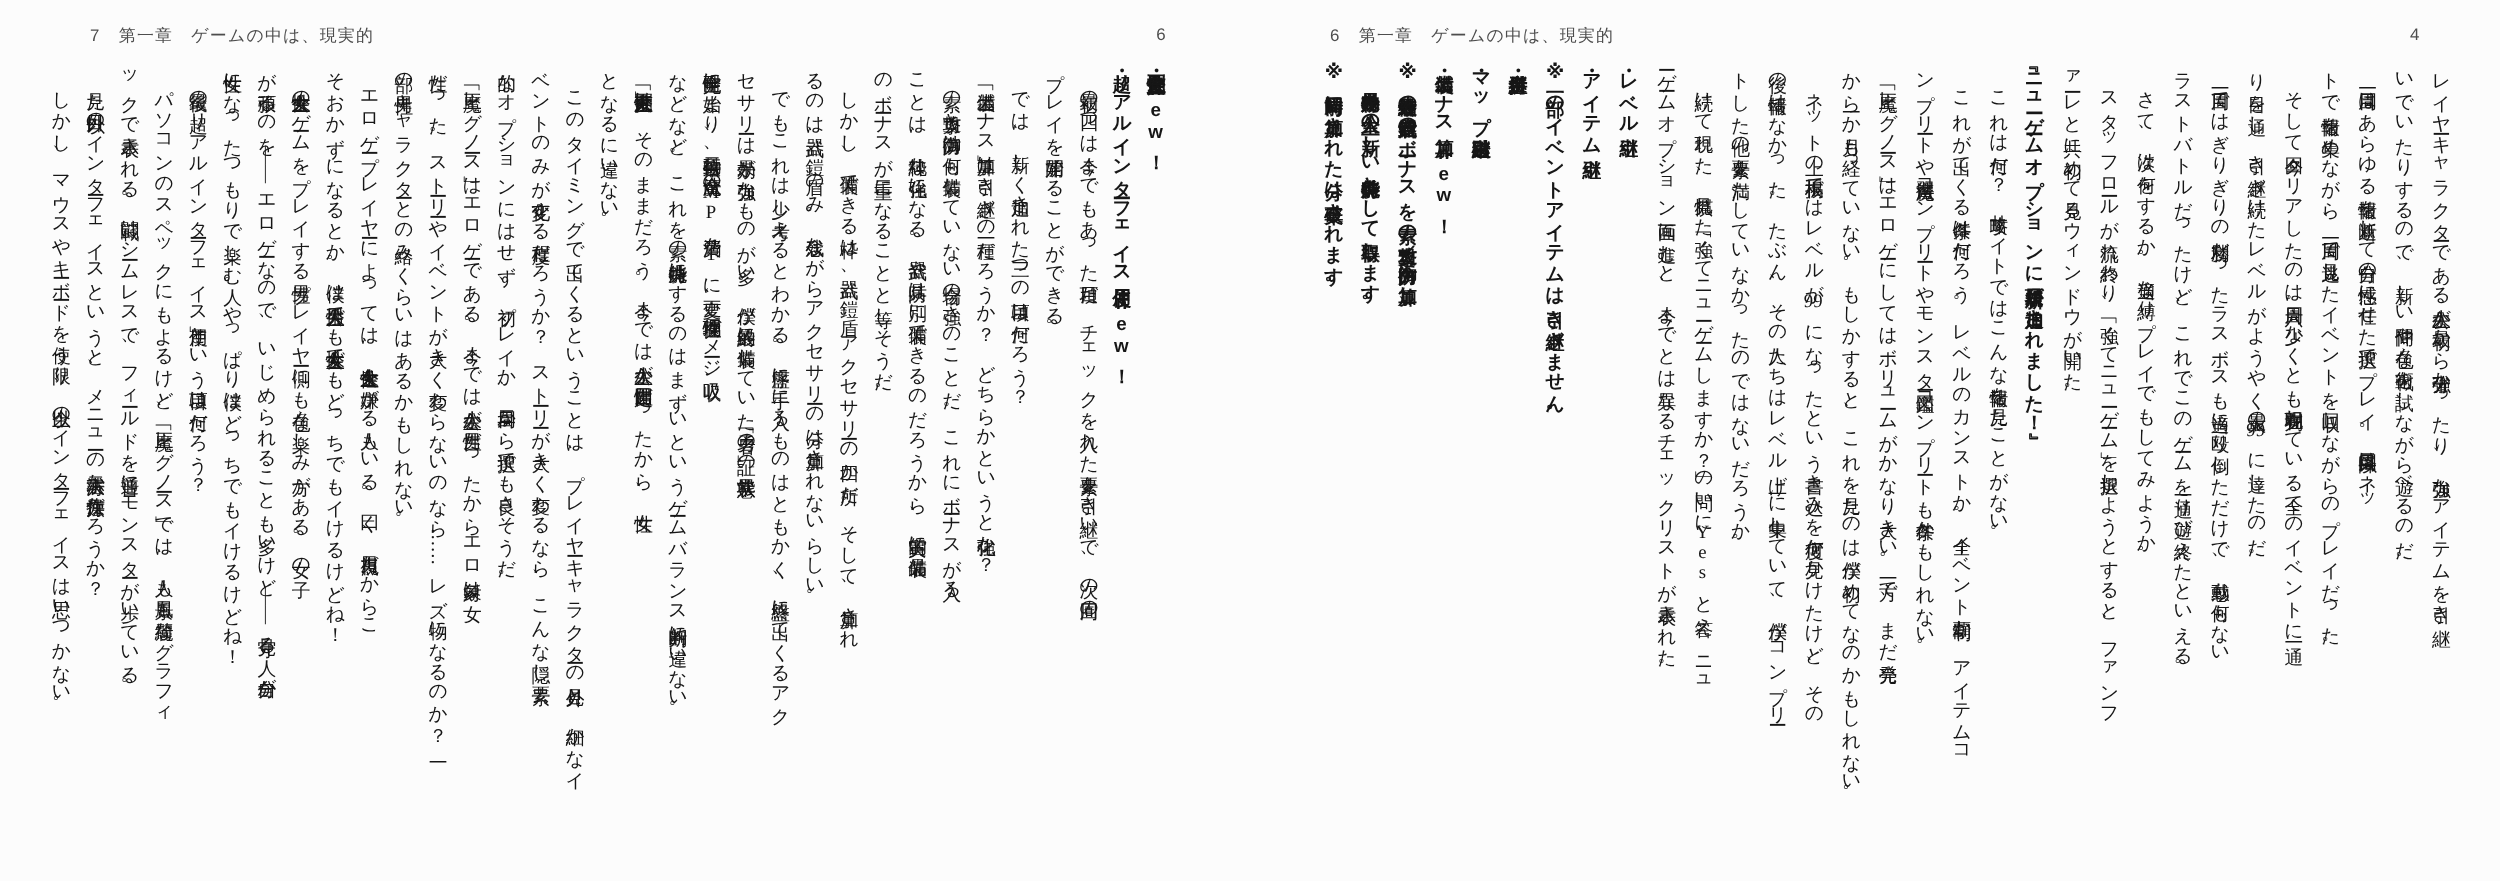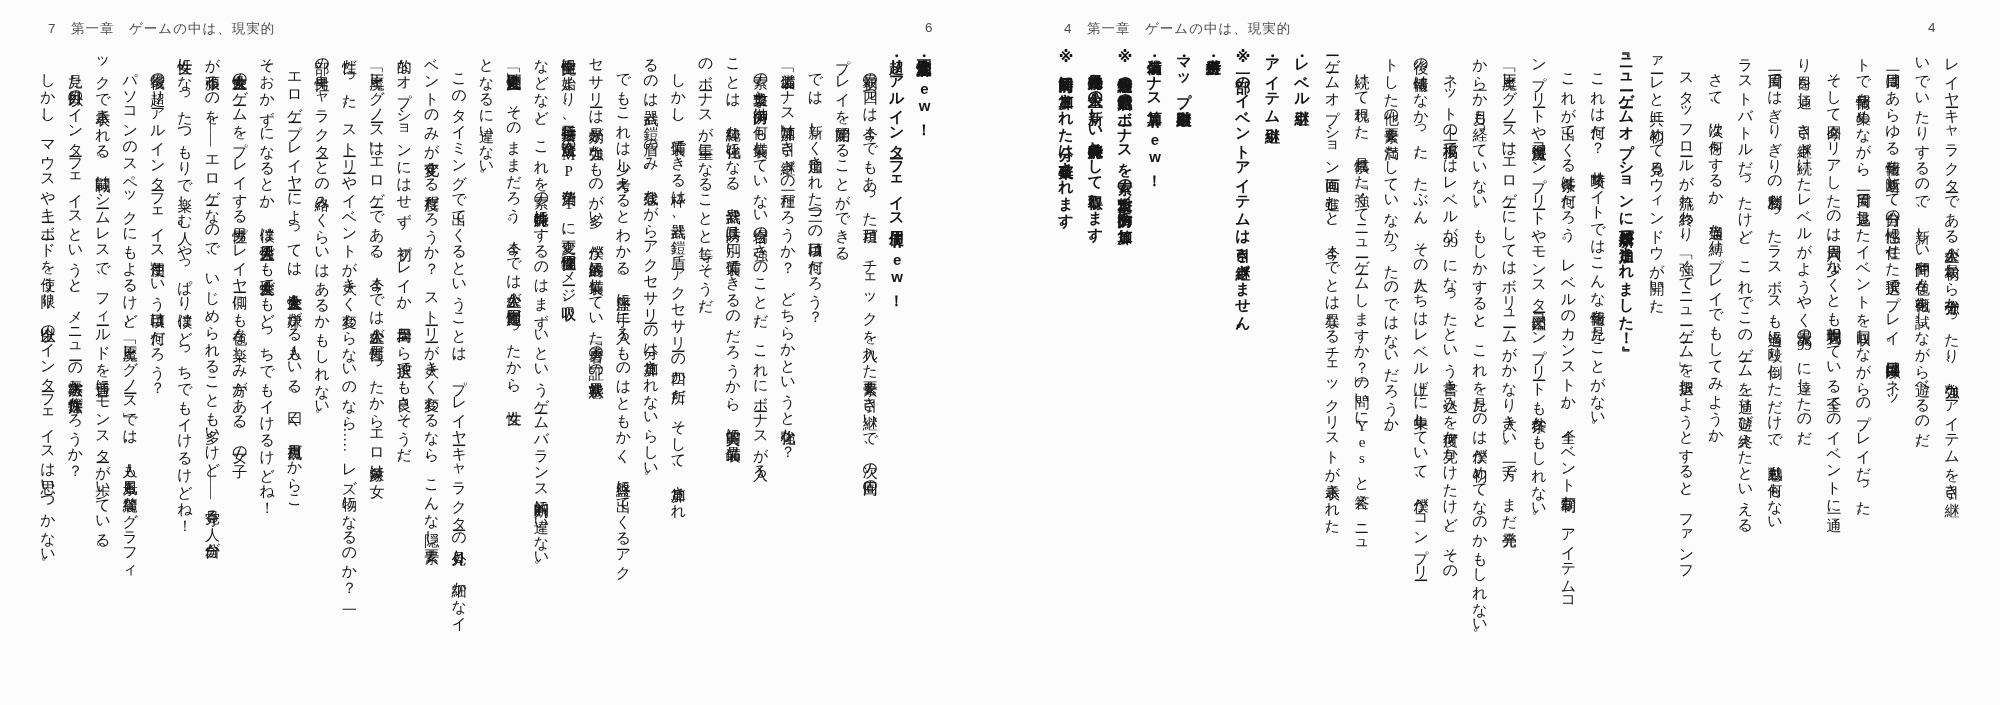--- a/index.html
+++ b/index.html
@@ -31,25 +31,25 @@
     font-weight:bold;
   }
   .up{text-orientation:upright;}
   .tcy{text-combine-upright:all;-webkit-text-combine:horizontal;}
 </style>
 </head>
 <body>
 
 <div class="spread">
 
-  <div class="hdr" style="left:48px">7　第一章　ゲームの中は、現実的</div>
+  <div class="hdr" style="left:72px">7　第一章　ゲームの中は、現実的</div>
 
   <div class="hdr" style="left:925px">6</div>
 
-  <div class="hdr" style="left:1064px">4　第一章　ゲームの中は、現実的</div>
+  <div class="hdr" style="left:1064px">6　第一章　ゲームの中は、現実的</div>
 
   <div class="hdr" style="left:1928px">4</div>
 
   <div class="page-body" id="body-right">
       <div class="col">レイヤーキャラクターである主人公が最初から十分強かったり、強力なアイテムを引き継</div>
       <div class="col">いでいたりするので、新しい仲間や色々な戦術を試しながら遊べるのだ。</div>
       <div class="col">　一周目はあらゆる情報を遮断して自分の感性に任せた選択でプレイ。二周目以降はネッ</div>
       <div class="col">トで情報を集めながら、一周目で見逃したイベントを回収しながらのプレイだった。</div>
       <div class="col">　そして今回クリアしたのは六周目。少なくとも現在判明している全てのイベントに一通</div>
       <div class="col">り目を通し、引き継ぎ続けたレベルがようやく最大の<span class="tcy">99</span>に達したのだ。</div>

